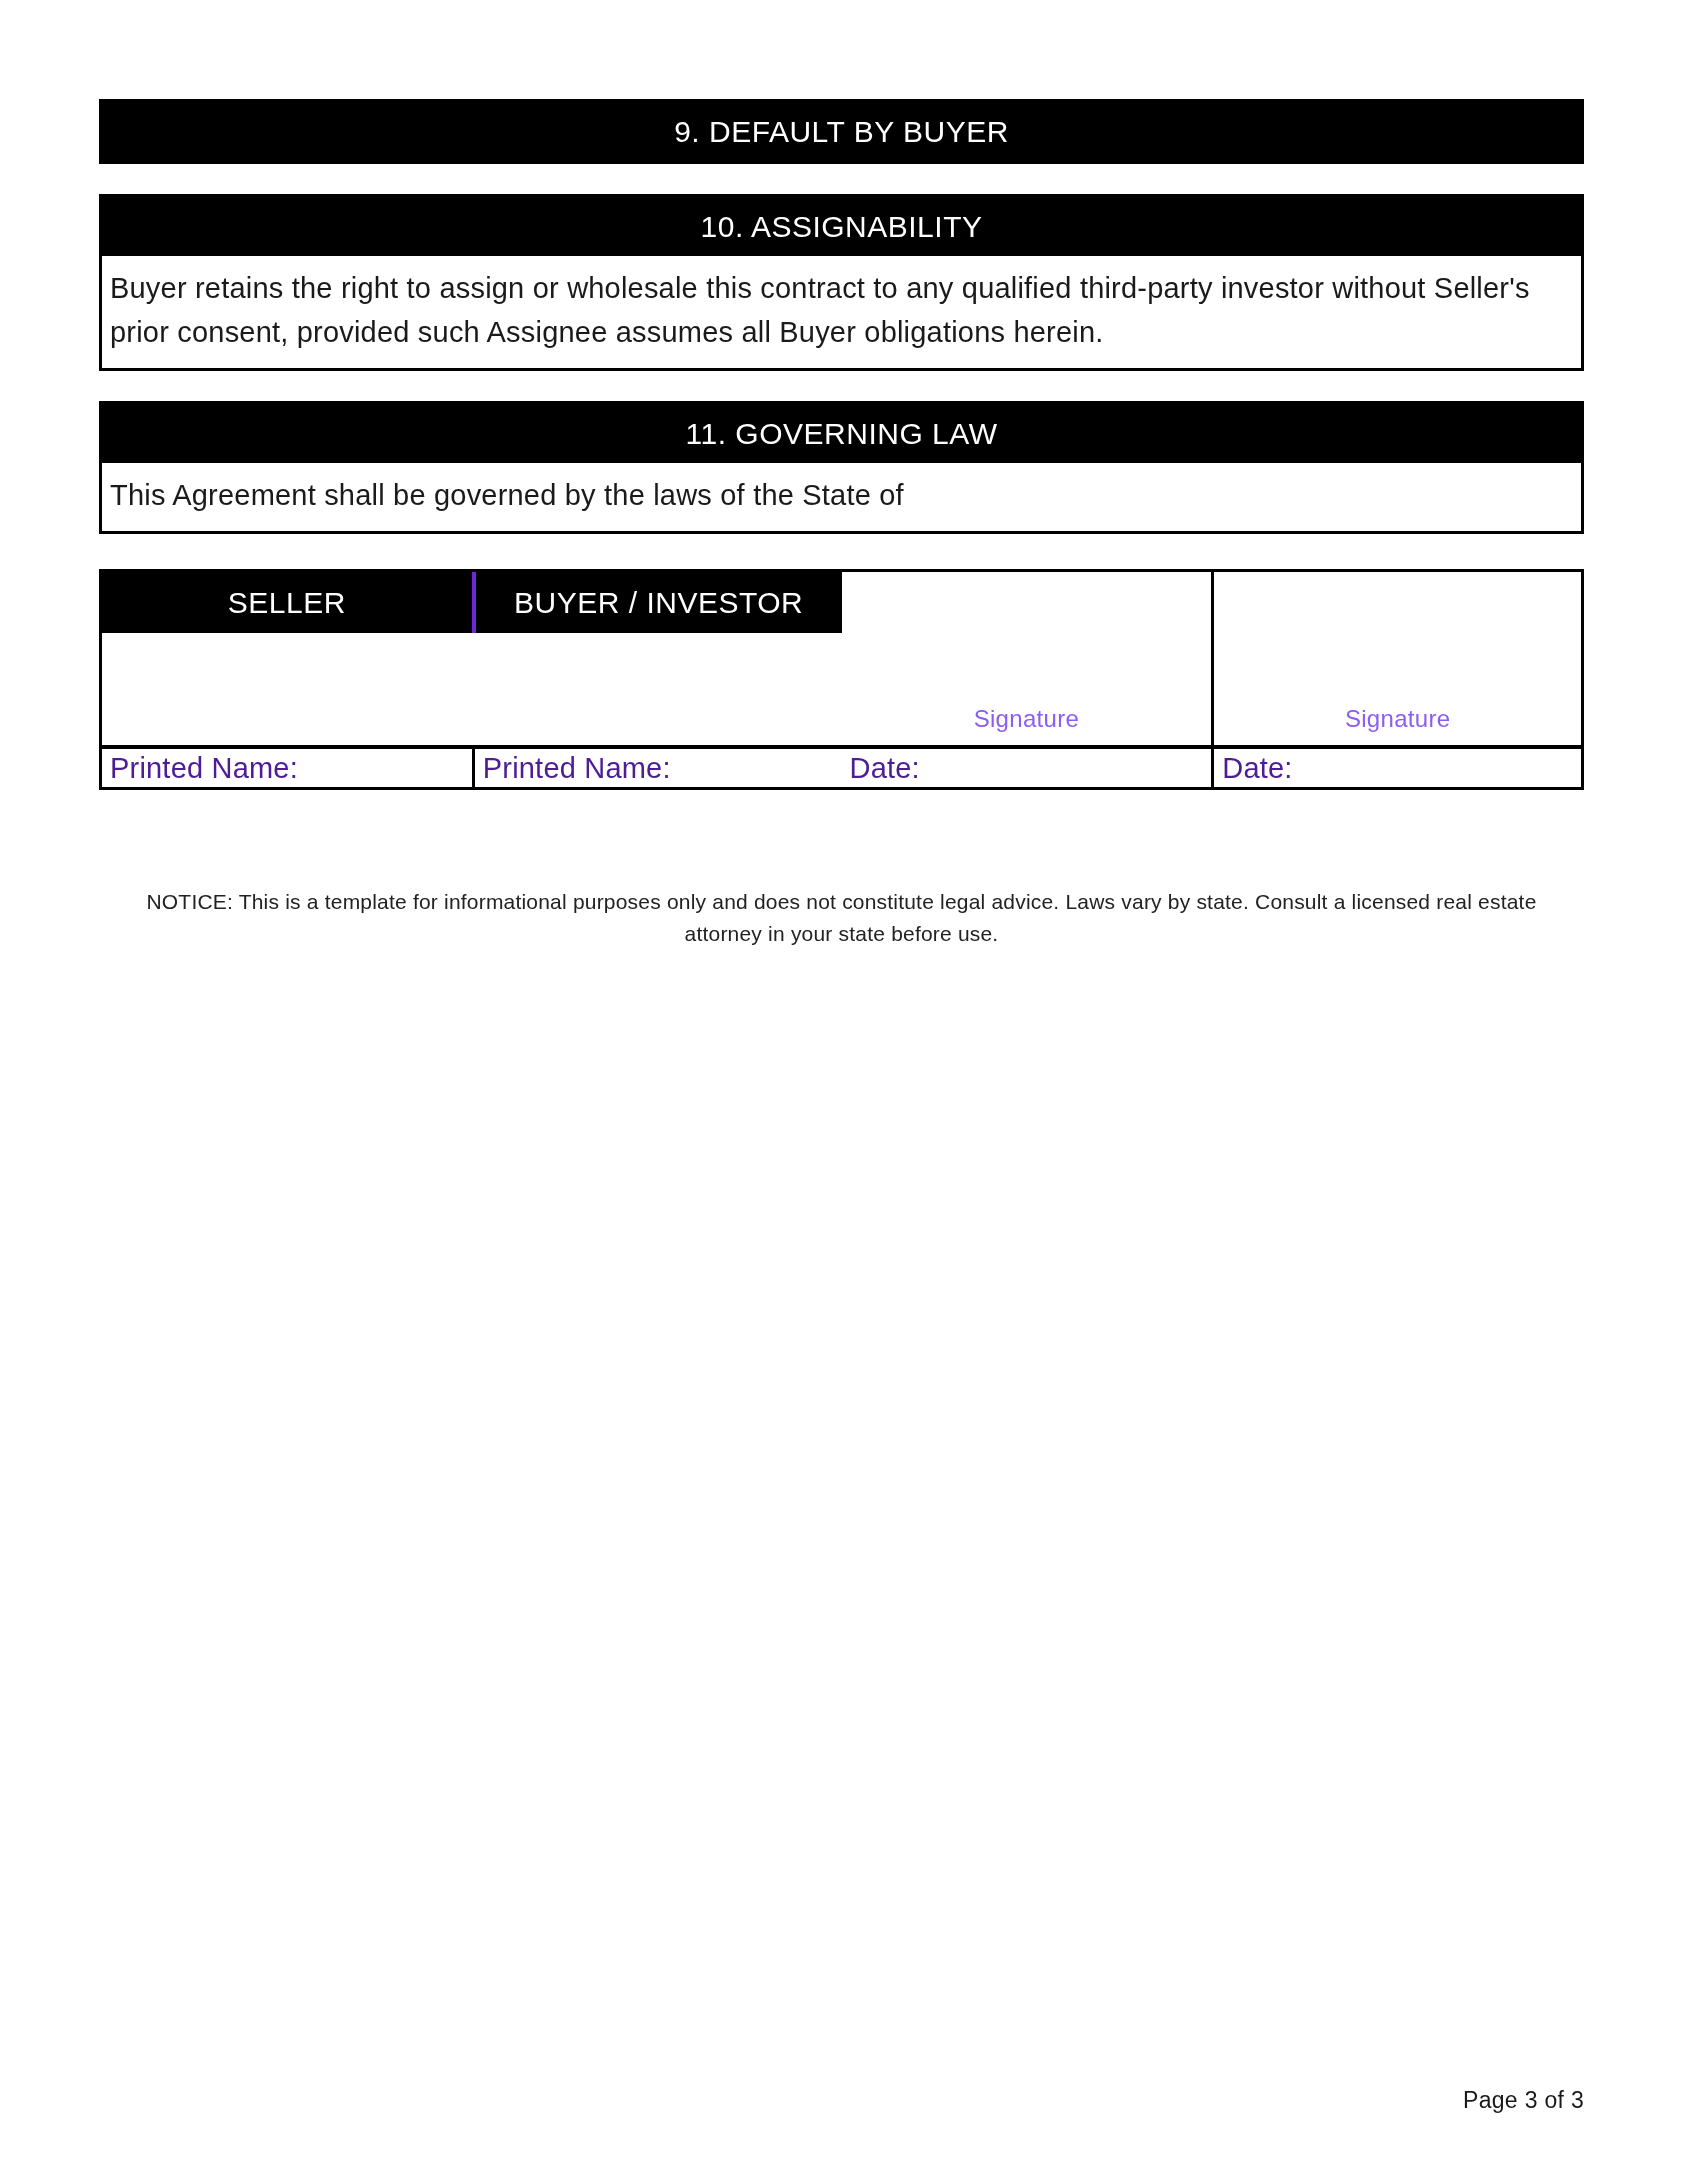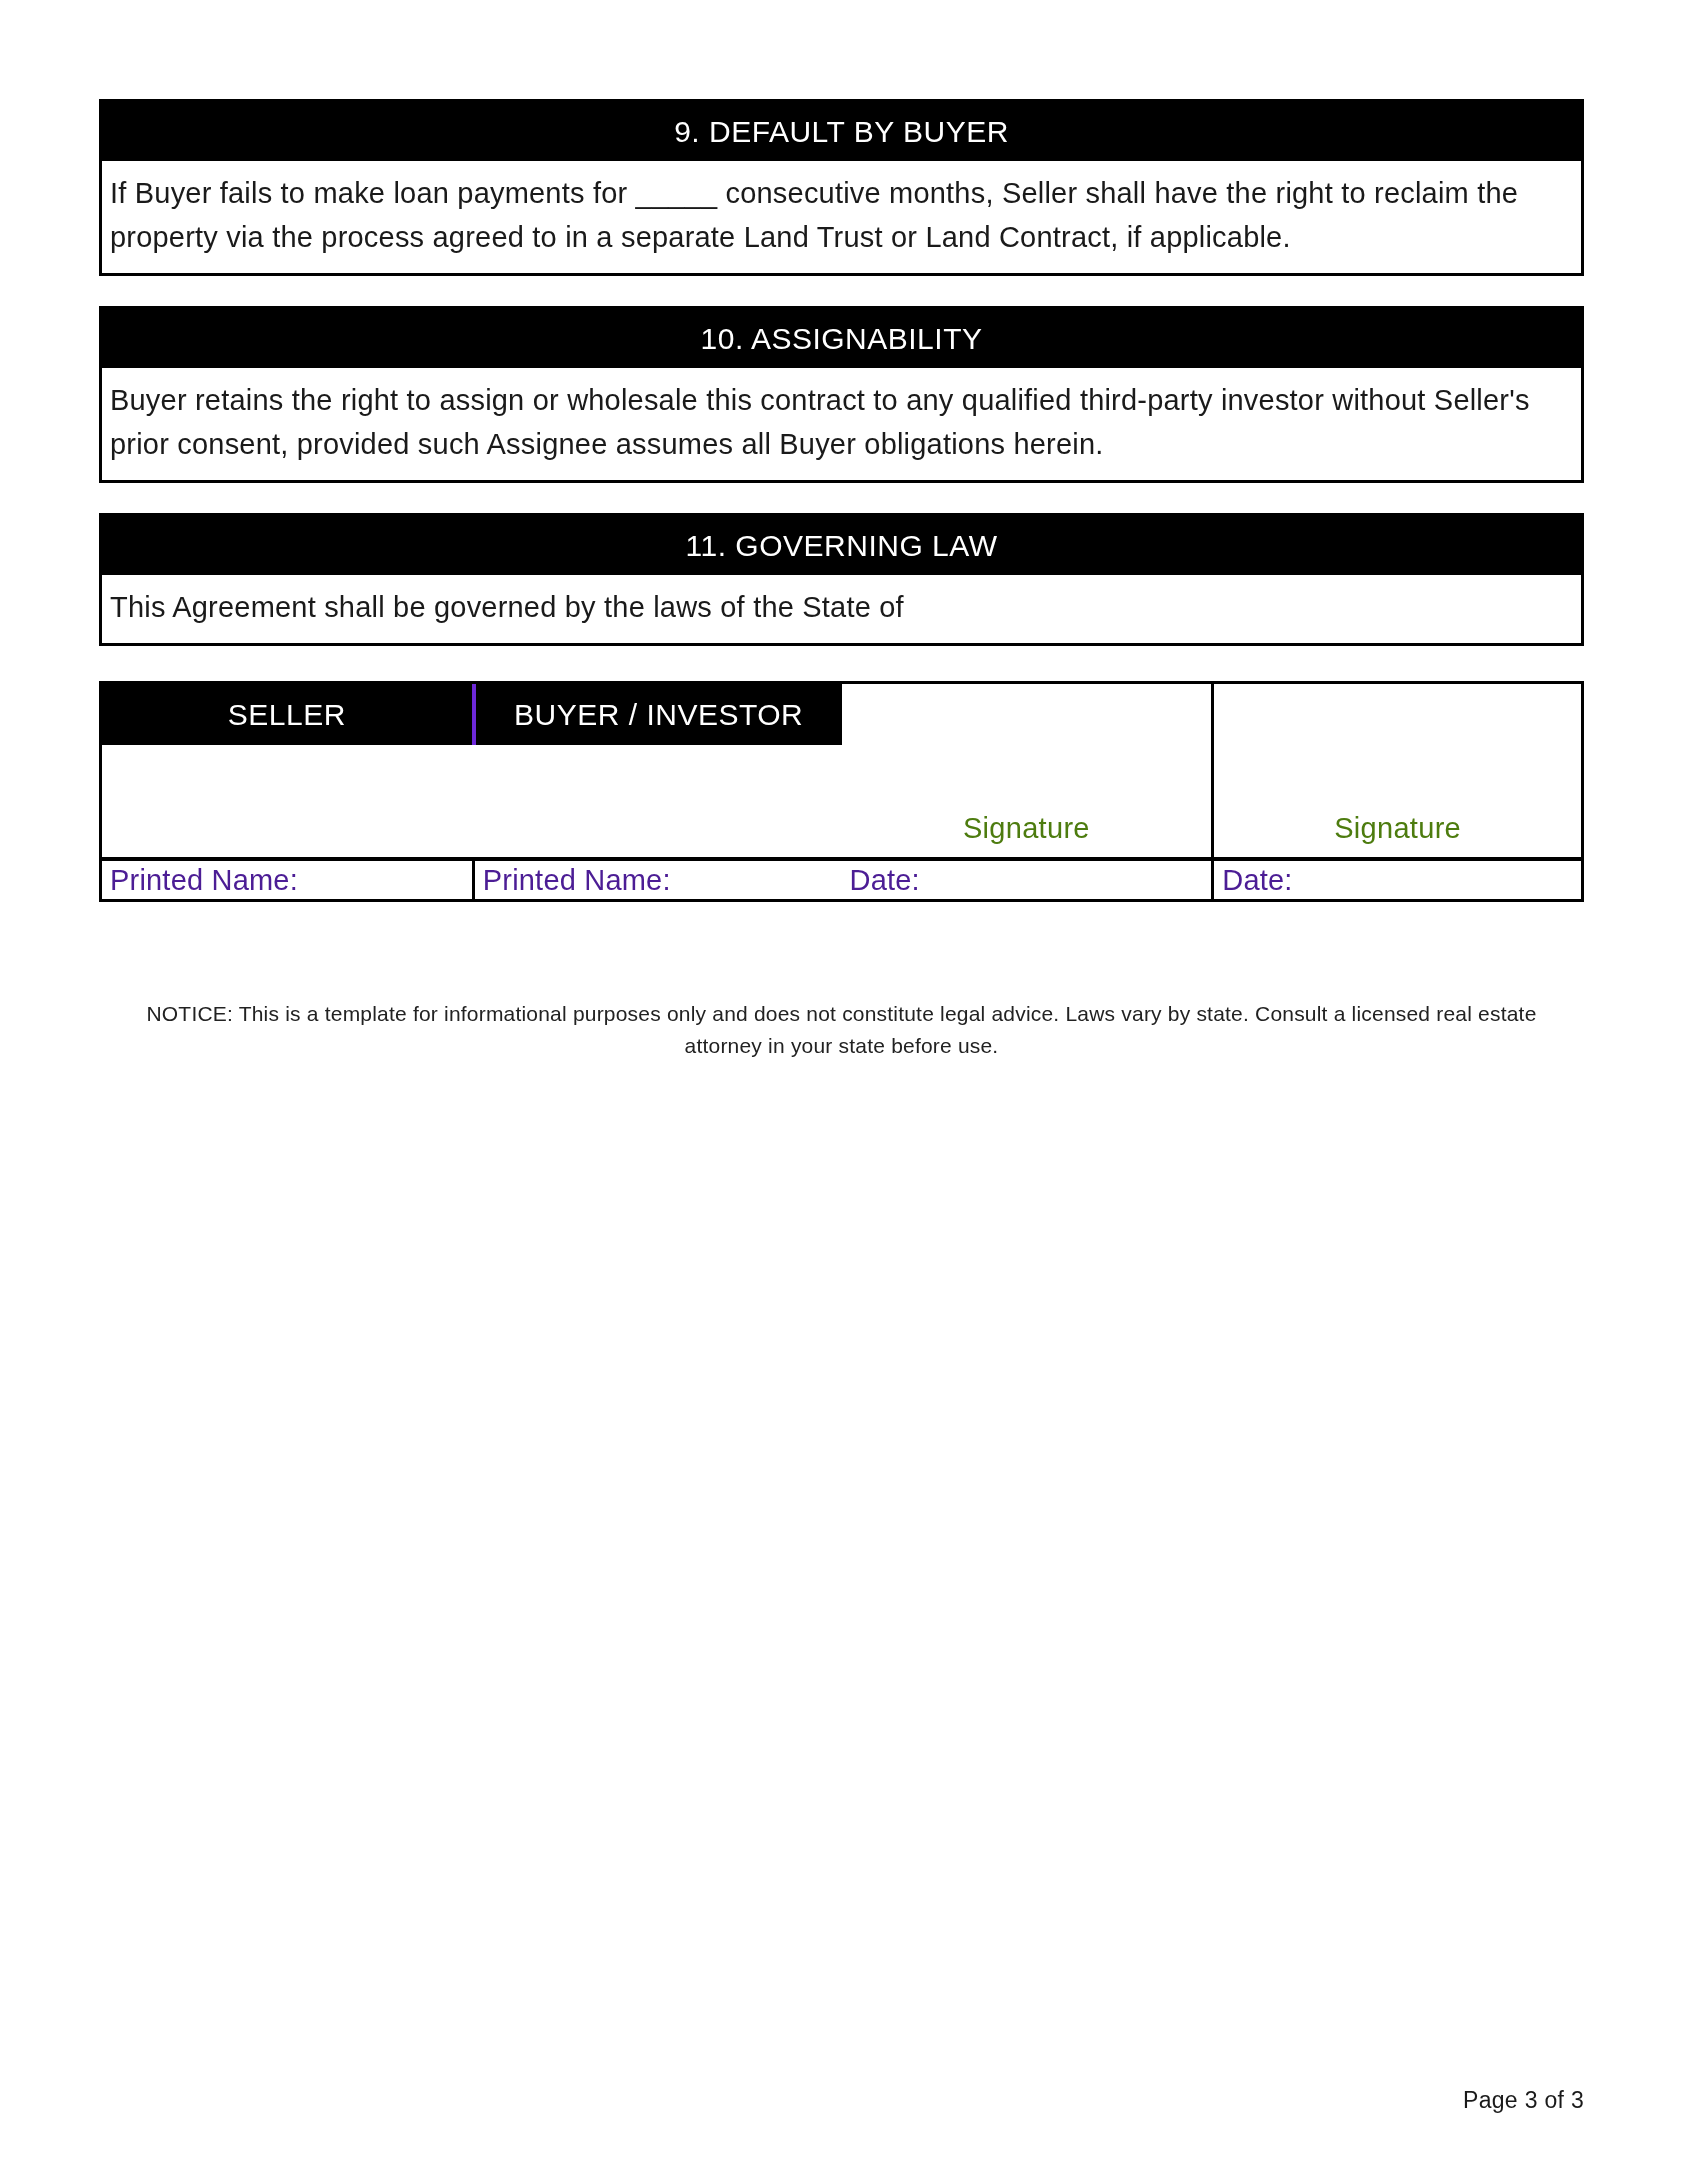--- a/index.html
+++ b/index.html
@@ -68,22 +68,22 @@
   .sig-head.right { border-left: 4px solid #6d28d9; }
   .sig-area {
     height: 173px;
     display: flex;
     align-items: flex-end;
     justify-content: center;
     padding-bottom: 12px;
   }
   .sig-area.right { border-left: 3px solid #000000; }
   .sig-caption {
-    font-size: 29px;
-    color: #4d7c0f;
+    font-size: 24px;
+    color: #8b5cf6;
     letter-spacing: 0.3px;
   }
   .sig-line {
     height: 42px;
     border-top: 4px solid #000000;
     display: flex;
     align-items: center;
     padding-left: 8px;
     font-size: 29px;
     color: #4c1d95;
@@ -112,21 +112,20 @@
   }
 </style>
 </head>
 <body>
 
 <div class="page">
   <div class="content">
 
     <div class="section first">
       <div class="section-header">9. DEFAULT BY BUYER</div>
-      <div class="section-body">If Buyer fails to make loan payments for _____ consecutive months, Seller shall have the right to reclaim the property via the process agreed to in a separate Land Trust or Land Contract, if applicable.</div>
     </div>
 
     <div class="section">
       <div class="section-header">10. ASSIGNABILITY</div>
       <div class="section-body">Buyer retains the right to assign or wholesale this contract to any qualified third-party investor without Seller's prior consent, provided such Assignee assumes all Buyer obligations herein.</div>
     </div>
 
     <div class="section">
       <div class="section-header">11. GOVERNING LAW</div>
       <div class="section-body">This Agreement shall be governed by the laws of the State of</div>

